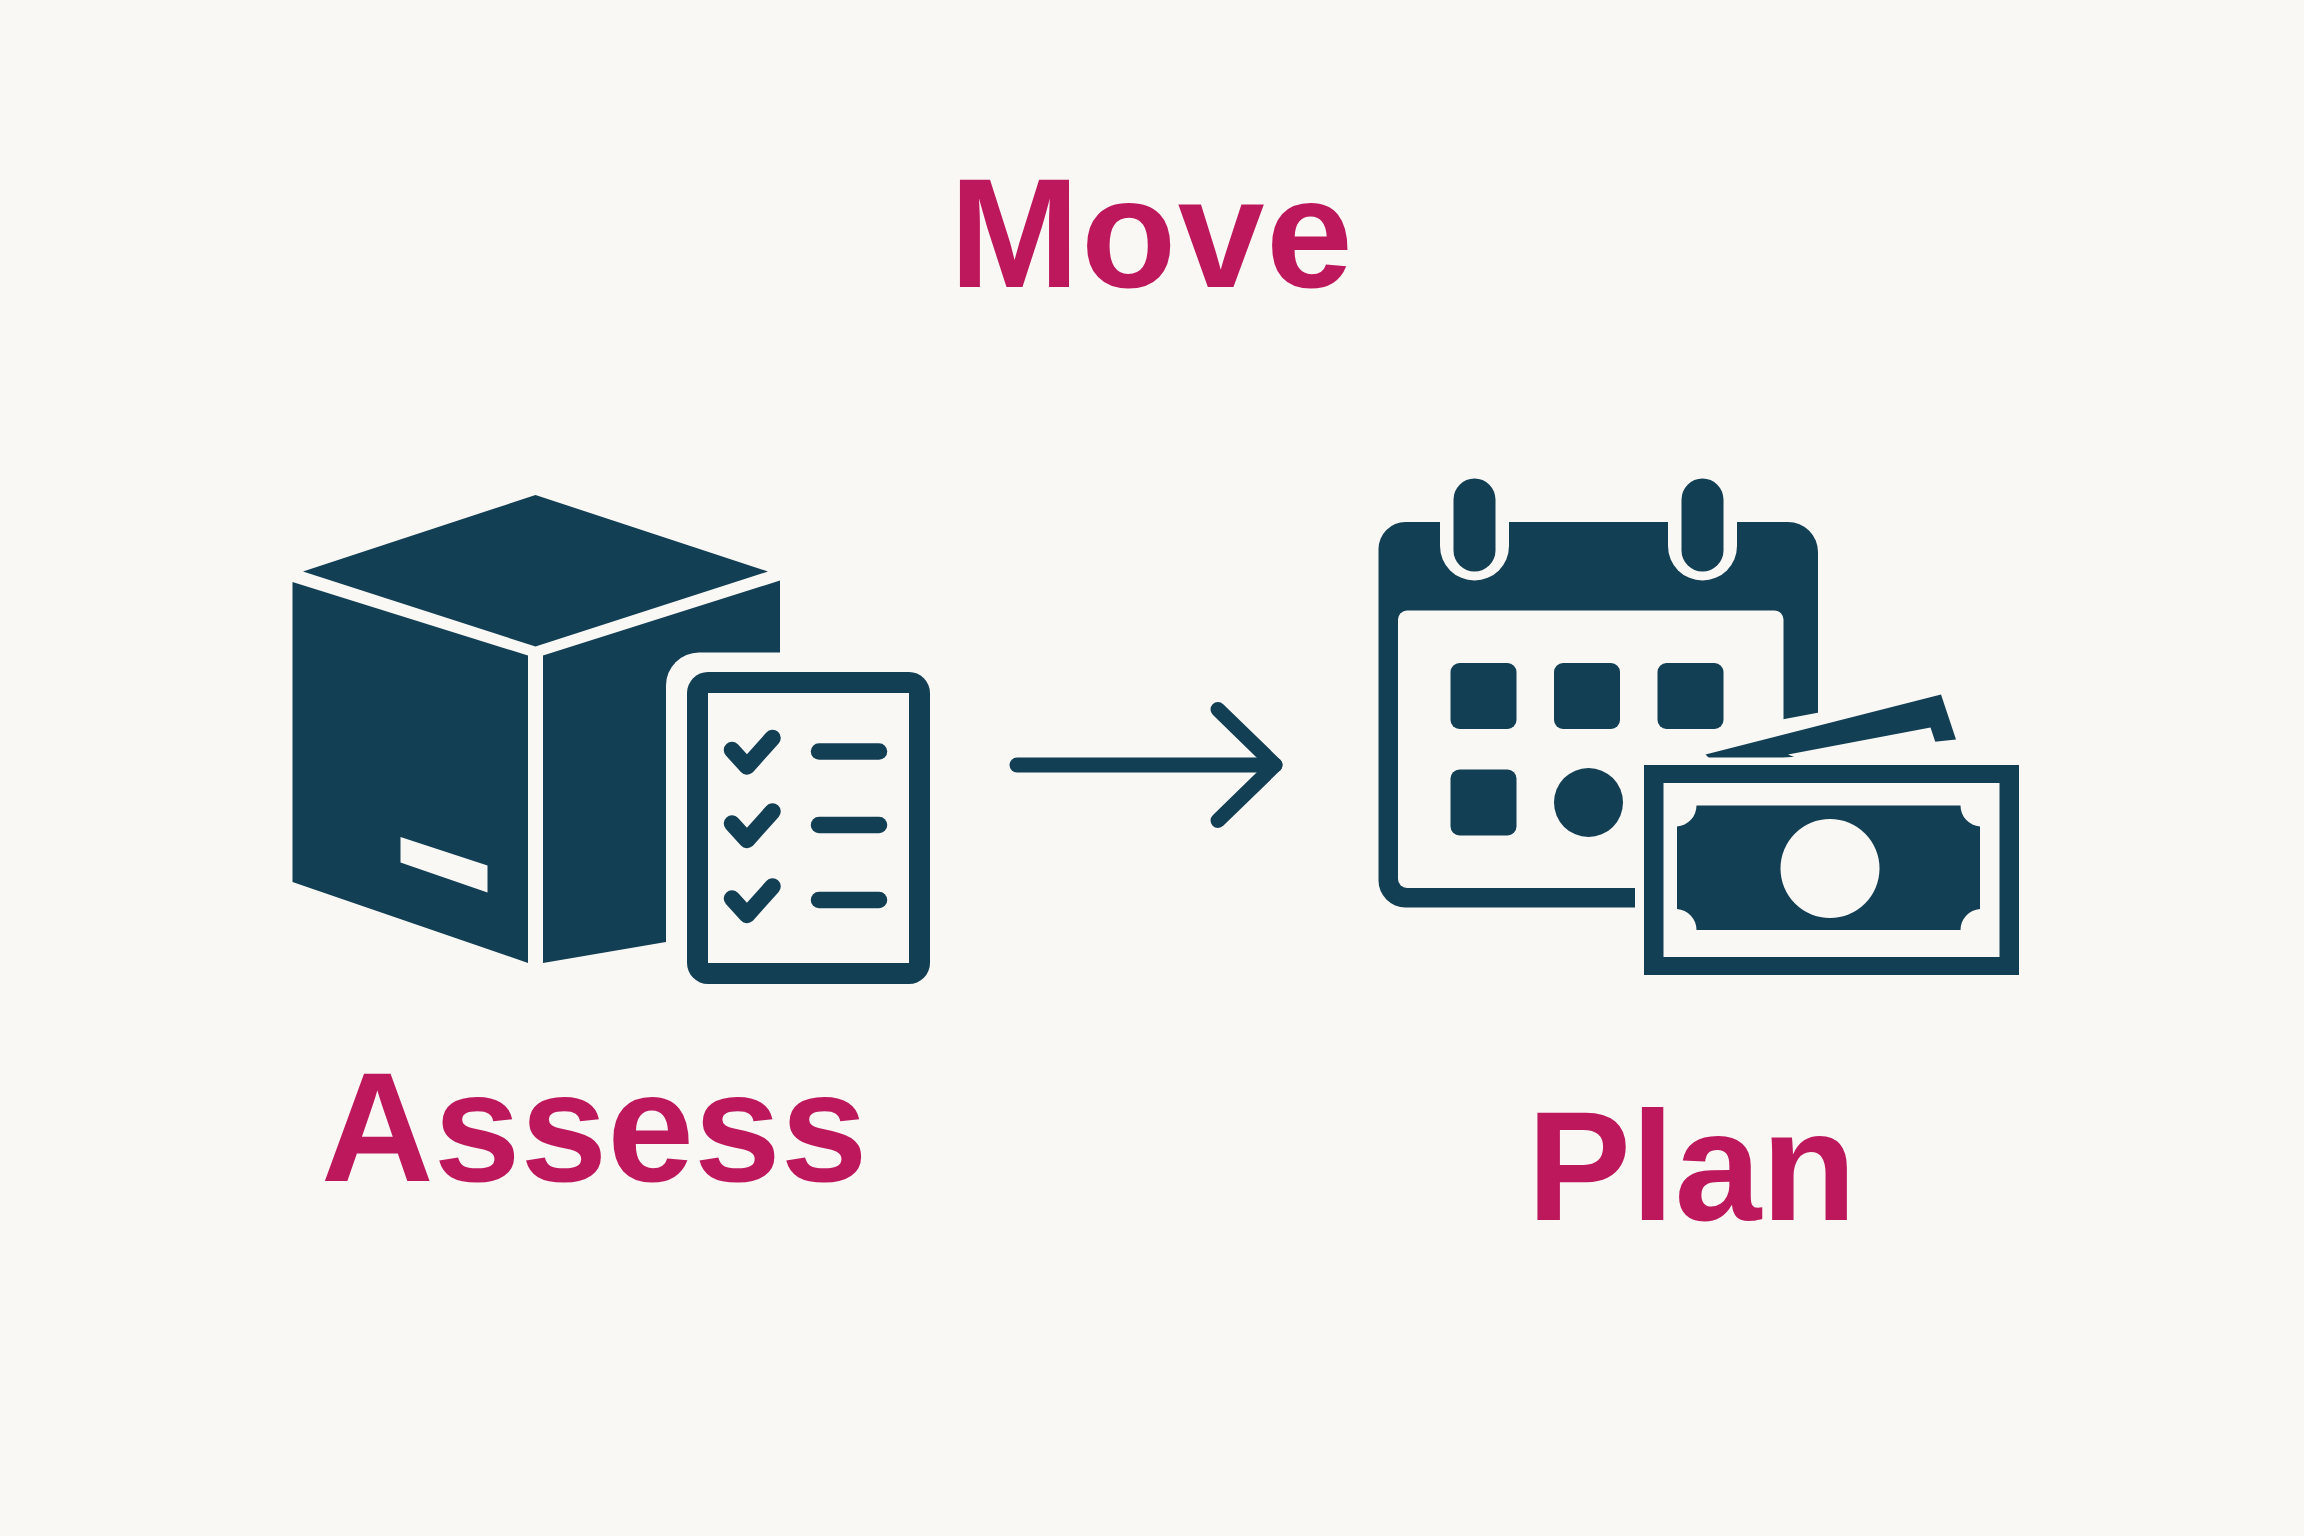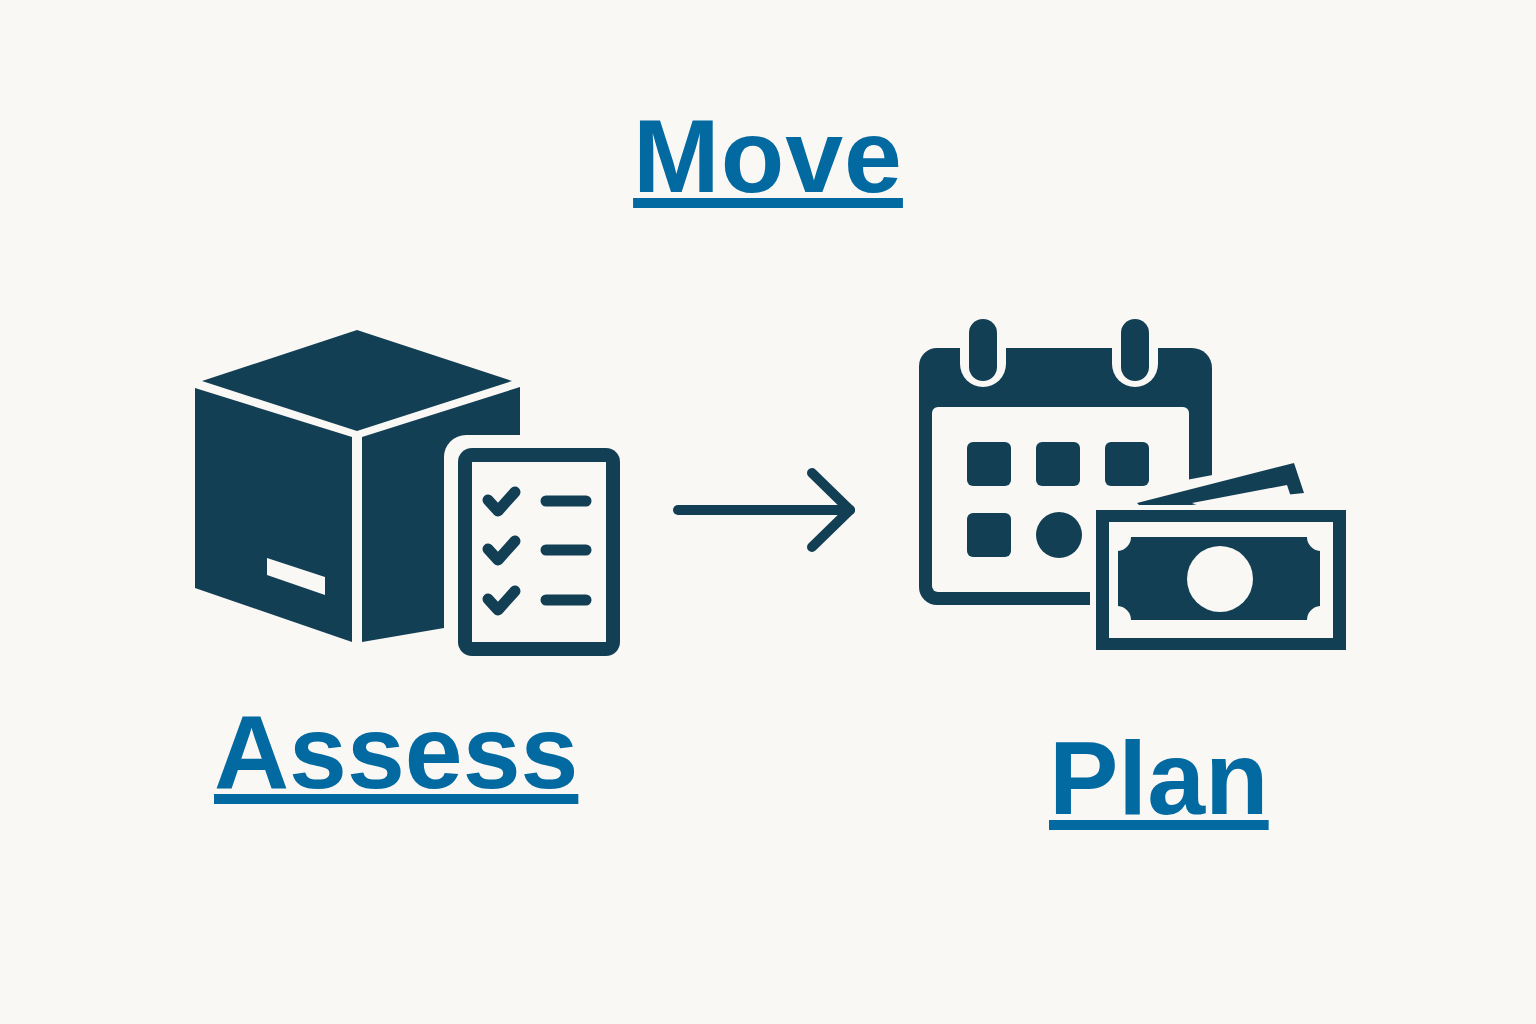--- a/index.html
+++ b/index.html
@@ -6,28 +6,27 @@
     body {
       width: 1536px; height: 1024px;
       background: #f9f8f4;
       position: relative; overflow: hidden;
       font-family: "Liberation Sans", sans-serif;
       color: #133f55;
     }
     .label {
       position: absolute;
       font-weight: bold;
-      color: #0369a1;
+      color: #be185d;
       line-height: 1;
       white-space: nowrap;
-      text-decoration: underline;
     }
     #title { left: 0; width: 1536px; text-align: center; top: 104px; font-size: 104px; letter-spacing: 1px; }
     #assess-label { left: 214px; top: 700px; font-size: 104px; }
-    #plan-label { left: 1018px; top: 726px; font-size: 104px; margin-left: 31px; }
+    #plan-label { left: 1018px; top: 726px; font-size: 104px; }
     .icon { position: absolute; }
     #assess-icon { left: 190px; top: 325px; width: 440px; height: 335px; }
     #plan-icon { left: 912px; top: 315px; width: 440px; height: 340px; }
     #arrow { left: 670px; top: 465px; width: 190px; height: 90px; }
   </style>
 </head>
 <body>
 
 <div id="title" class="label">Move</div>
 

